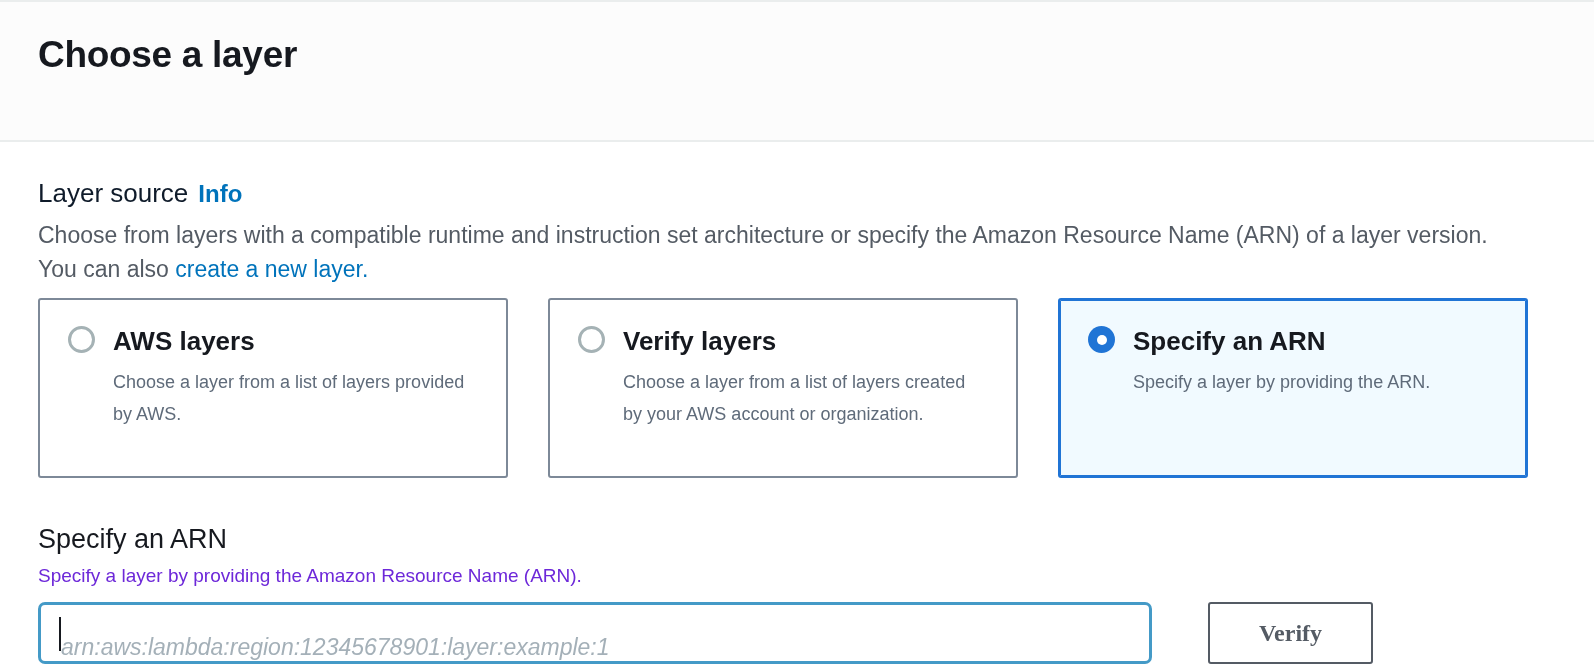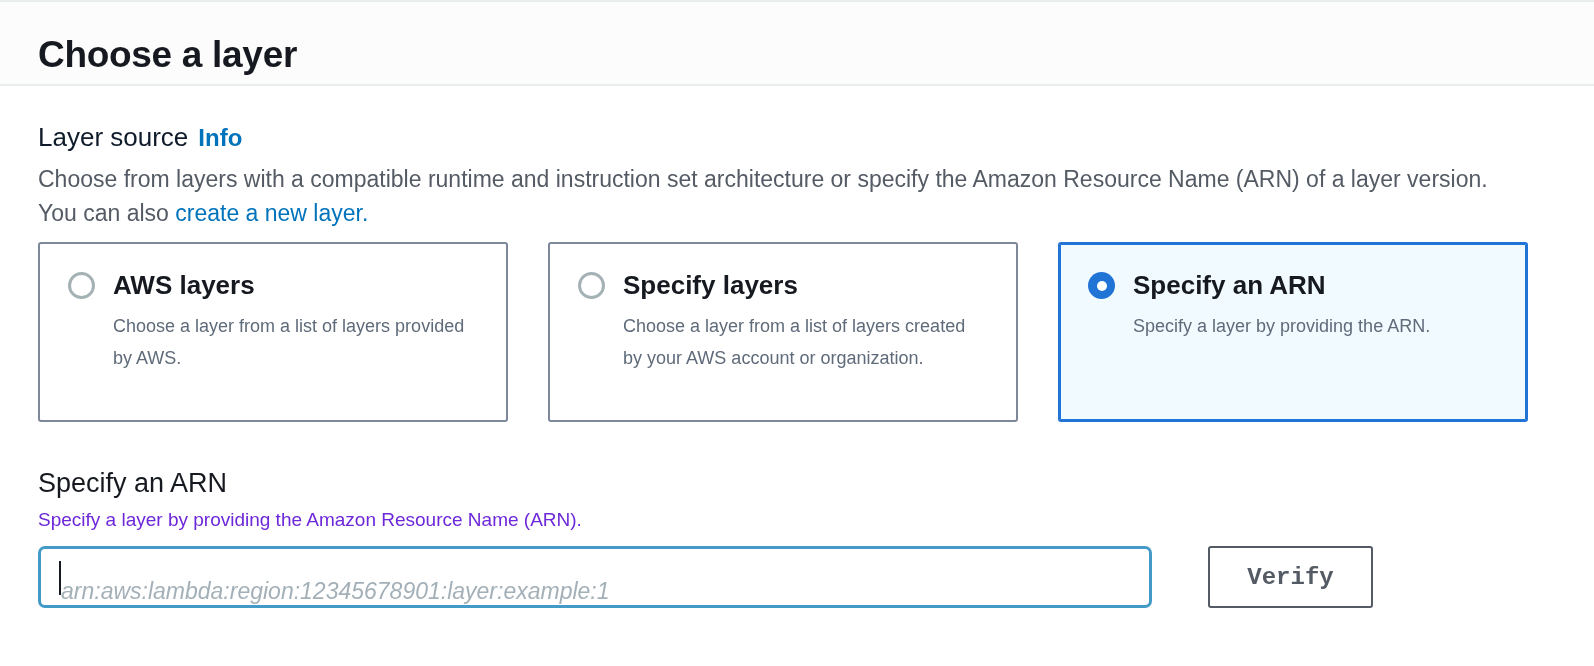--- a/index.html
+++ b/index.html
@@ -9,21 +9,21 @@
     font-family: "Liberation Sans", "DejaVu Sans", sans-serif;
     overflow: hidden;
   }
   .dialog {
     width: 1594px; height: 666px;
     border-top: 2px solid #eaeded;
     background: #ffffff;
   }
   
   .dialog-header {
-    height: 84px;
+    height: 140px;
     padding: 32px 38px 16px 38px;
     background: #fcfcfc;
     border-bottom: 2px solid #eaeded;
   }
   .dialog-title {
     font-size: 37px;
     font-weight: 700;
     color: #16191f;
     letter-spacing: -0.3px;
   }
@@ -57,21 +57,21 @@
     border-radius: 3px;
     background: #ffffff;
     padding: 26px 28px;
     cursor: pointer;
   }
   .option-card.selected {
     border-color: #2074d5;
     box-shadow: inset 0 0 0 1px #2074d5;
     background: #f1faff;
   }
-  .card-head { display: flex; align-items: center; }
+  .card-head { display: flex; }
   .radio {
     flex: none;
     width: 27px; height: 27px;
     border: 3px solid #a5b2b5;
     border-radius: 50%;
     background: #ffffff;
     position: relative;
   }
   .option-card.selected .radio {
     border: none;
@@ -144,21 +144,21 @@
   }
   .verify-button {
     margin-left: 56px;
     width: 165px; height: 62px;
     background: #ffffff;
     border: 2px solid #545b64;
     border-radius: 3px;
     font-size: 24px;
     font-weight: 700;
     color: #545b64;
-    font-family: Liberation Mono, monospace;
+    font-family: Liberation Serif, serif;
     cursor: pointer;
   }
 </style>
 </head>
 <body>
 
 <div class="dialog">
 
   <div class="dialog-header">
     <div class="dialog-title">Choose a layer</div>
@@ -179,21 +179,21 @@
         <div class="card-head">
           <span class="radio"></span>
           <span class="card-title">AWS layers</span>
         </div>
         <div class="card-desc">Choose a layer from a list of layers provided by AWS.</div>
       </div>
 
       <div class="option-card">
         <div class="card-head">
           <span class="radio"></span>
-          <span class="card-title">Specify layers</span>
+          <span class="card-title">Verify layers</span>
         </div>
         <div class="card-desc">Choose a layer from a list of layers created by your AWS account or organization.</div>
       </div>
 
       <div class="option-card selected">
         <div class="card-head">
           <span class="radio"></span>
           <span class="card-title">Specify an ARN</span>
         </div>
         <div class="card-desc">Specify a layer by providing the ARN.</div>

